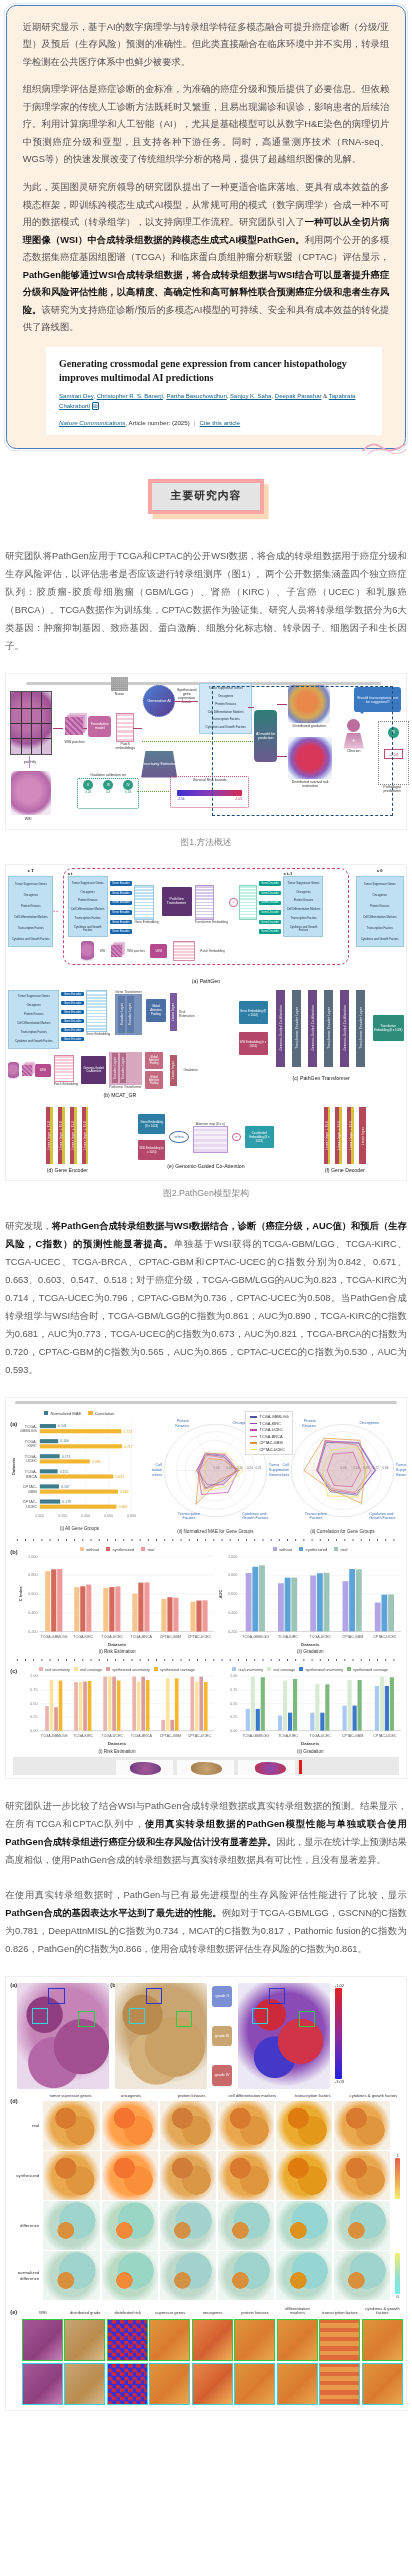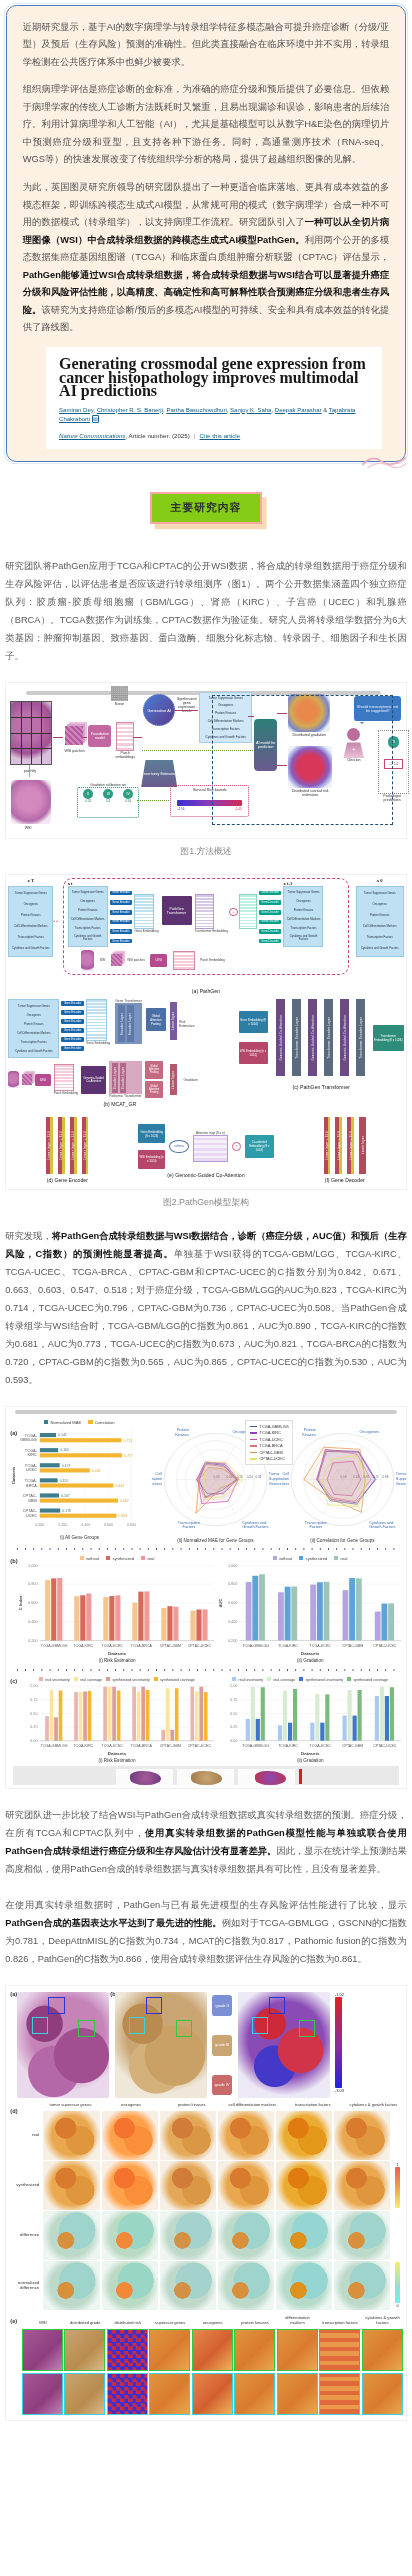--- a/index.html
+++ b/index.html
@@ -5,32 +5,32 @@
   html,body{margin:0;padding:0;}
   body{width:412px;background:#ffffff;font-family:"Liberation Sans","DejaVu Sans",sans-serif;color:#595959;}
   .wrap{width:412px;overflow:hidden;}
   
   .intro-box{position:relative;margin:5.2px 6.2px 0 6.2px;background:#fdf1e4;border:1px solid #4f79bd;border-radius:10.3px;box-shadow:0 0 0 1.5px #ffffff,0 0 0 2.1px #c8d8ee;padding:12.4px 15.5px 10.3px 15.5px;}
   .intro-box p{font-size:9.3px;line-height:17.5px;text-align:justify;margin:0 0 10.3px 0;color:#4f4f4f;}
   .b{font-weight:bold;color:#141414;}
   .squiggle{position:absolute;right:-2.1px;bottom:-8.2px;}
   
   .paper-card{background:#ffffff;margin:2.1px 7.2px 2.1px 23px;padding:10.3px 13.4px 9.3px 13.4px;}
-  .paper-title{font-family:"Liberation Serif","DejaVu Serif",serif;font-weight:bold;font-size:16px;line-height:13.4px;color:#191919;margin:0 0 8.2px 0;}
+  .paper-title{font-family:"Liberation Serif","DejaVu Serif",serif;font-weight:bold;font-size:10px;line-height:13.4px;color:#191919;margin:0 0 8.2px 0;}
   .authors{font-size:6px;color:#11608f;margin-bottom:8.2px;line-height:9.3px;}
   .authors .a-link{color:#11608f;text-decoration:underline;cursor:pointer;}
   .authors .sep{color:#444;text-decoration:none;}
   .mail-ic{color:#11608f;font-size:5.7px;border:0.5px solid #11608f;border-radius:1px;padding:0 0.5px;margin-left:1.5px;}
   .journal-line{font-size:6.2px;color:#333;}
   .journal-line .jl{color:#11608f;text-decoration:underline;font-style:italic;cursor:pointer;}
   .journal-line .cite{color:#11608f;text-decoration:underline;font-style:normal;cursor:pointer;}
   .journal-line .bar{color:#999;margin:0 4.1px;}
   
   .sec-head-wrap{text-align:center;margin:30px 0 33px 0;}
-  .sec-head{display:inline-block;background:#84cc16;border:2px solid #fca5a5;padding:6.7px 18.5px;font-size:10.8px;font-weight:bold;color:#2e2e2e;box-shadow:4.6px 5.2px 0 #f7d9b6;letter-spacing:1px;}
+  .sec-head{display:inline-block;background:#e5e5e5;border:4px solid #fca5a5;padding:6.7px 18.5px;font-size:10.8px;font-weight:bold;color:#2e2e2e;box-shadow:4.6px 5.2px 0 #f7d9b6;letter-spacing:1px;}
   
   .para{font-size:9.3px;line-height:18px;text-align:justify;margin:17.5px 5.2px;color:#595959;}
   .caption{text-align:center;font-size:8.8px;color:#8a8a8a;margin:7.2px 0 15.5px 0;}
   
   .fig{position:relative;margin:3.1px 5.2px;background:#fff;}
   .scrollstrip{height:3.6px;background:#cccccc;border-radius:2.1px;margin:2.1px 9.3px;}
   .tinytxt{font-size:3.1px;color:#444;}
   .fig-letter{position:absolute;font-size:5.7px;color:#333;font-weight:bold;}
   
   .f1{height:155px;border:0.5px solid #f0f0f0;}
@@ -877,21 +877,21 @@
       <div class="th" style="left:103px"></div>
         <div class="th" style="left:164px"></div>
         <div class="th" style="left:225px"></div>
       <div class="bl" style="left:117px;background:radial-gradient(circle,#a65a97,#6b3a80)"></div>
       <div class="bl" style="left:178px;background:radial-gradient(circle,#c9a573,#a07a4a)"></div>
       <div class="bl" style="left:242px;background:radial-gradient(circle,#8a4bb5,#c2304a)"></div>
       <div style="position:absolute;left:286px;top:3.1px;width:3.1px;height:14.4px;background:#e01818"></div>
     </div>
   </div>
 
-  <p class="para"><span>研究团队进一步比较了结合WSI与PathGen合成转录组数据或真实转录组数据的预测。癌症分级，在所有TCGA和CPTAC队列中，</span><span class="b">使用真实转录组数据的PathGen模型性能与单独或联合使用PathGen合成转录组进行癌症分级和生存风险估计没有显著差异。</span><span>因此，显示在统计学上预测结果高度相似，使用PathGen合成的转录组数据与真实转录组数据具有可比性，且没有显著差异。</span></p>
+  <p class="para"><span>研究团队进一步比较了结合WSI与PathGen合成转录组数据或真实转录组数据的预测。结果显示，在所有TCGA和CPTAC队列中，</span><span class="b">使用真实转录组数据的PathGen模型性能与单独或联合使用PathGen合成转录组进行癌症分级和生存风险估计没有显著差异。</span><span>因此，显示在统计学上预测结果高度相似，使用PathGen合成的转录组数据与真实转录组数据具有可比性，且没有显著差异。</span></p>
   <p class="para"><span>在使用真实转录组数据时，PathGen与已有最先进模型的生存风险评估性能进行了比较，显示</span><span class="b">PathGen合成的基因表达水平达到了最先进的性能。</span><span>例如对于TCGA-GBMLGG，GSCNN的C指数为0.781，DeepAttnMISL的C指数为0.734，MCAT的C指数为0.817，Pathomic fusion的C指数为0.826，PathGen的C指数为0.866，使用合成转录组数据评估生存风险的C指数为0.861。</span></p>
 
   <div class="fig f4">
     <div class="f4r1">
       <span class="fig-letter" style="left:1px;top:1px">(a)</span>
       <div class="tis tis-he">
         <div class="sq" style="border-color:#2a35d4;left:31px;top:5.2px"></div>
         <div class="sq" style="border-color:#35d4e0;left:14.4px;top:25px"></div>
         <div class="sq" style="border-color:#2ecc40;left:61px;top:28px"></div>
       </div>

